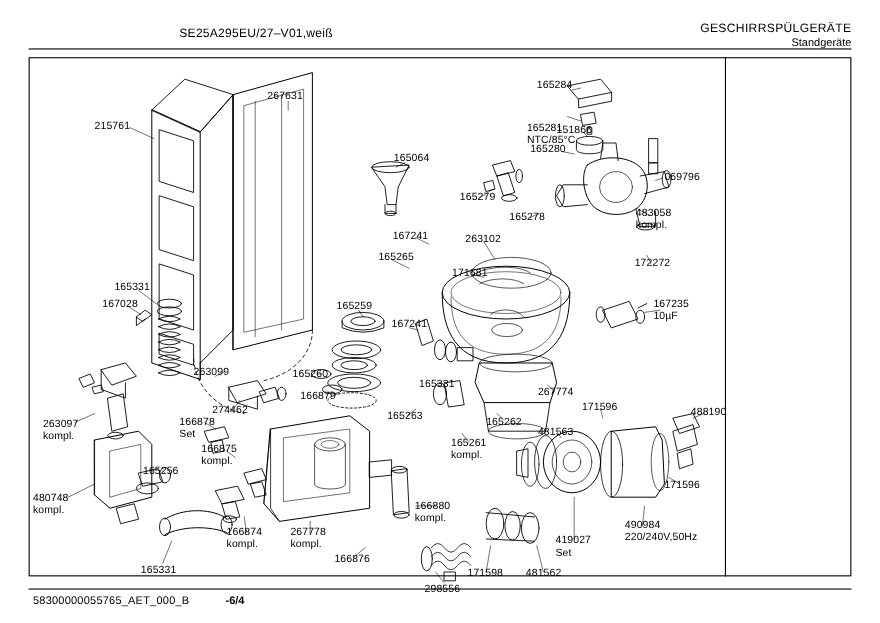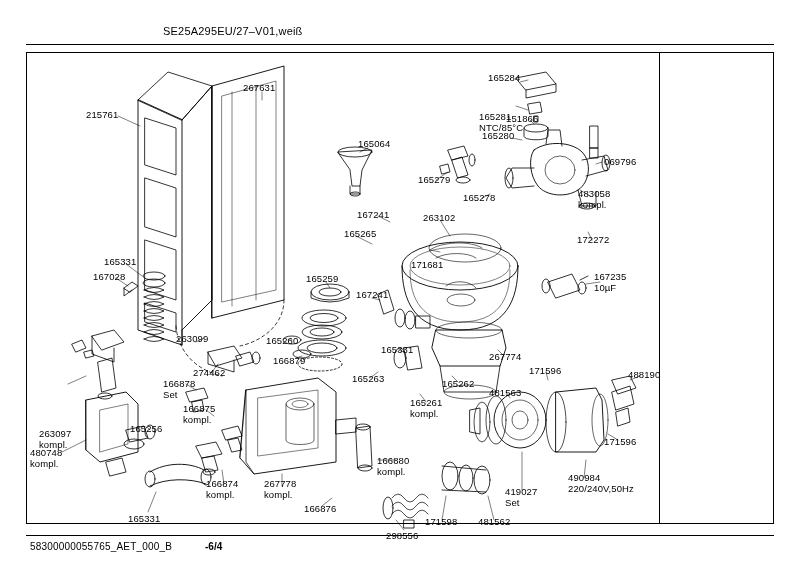--- a/index.html
+++ b/index.html
@@ -57,20 +57,24 @@
   }
   svg.art{position:absolute;left:0;top:0;width:800px;height:566px;}
   svg.art *{vector-effect:non-scaling-stroke;}
 </style>
 </head>
 <body>
 
 <div class="page">
 
   <div class="model">SE25A295EU/27–V01,weiß</div>
+  <div class="hdr-right">
+    <div class="l1">GESCHIRRSPÜLGERÄTE</div>
+    <div class="l2">Standgeräte</div>
+  </div>
   <div class="hdr-rule"></div>
 
   <div class="frame"></div>
   <div class="frame-div"></div>
 
   <svg class="art" viewBox="0 0 800 566" xmlns="http://www.w3.org/2000/svg">
     <g fill="none" stroke="#000" stroke-width="0.8" stroke-linejoin="round" stroke-linecap="round">
 
       <path d="M138 100 L138 330 L182 345 L182 120 Z" stroke-width="0.9"></path>
       <path d="M138 100 L168 72 L212 86 L182 120 Z"></path>
@@ -316,38 +320,38 @@
       <div class="lbl" style="left: 604px; top: 157px;">069796</div>
       <div class="lbl" style="left: 578px; top: 189px;">483058
 kompl.</div>
       <div class="lbl" style="left: 577px; top: 235px;">172272</div>
       <div class="lbl" style="left: 358px; top: 139px;">165064</div>
       <div class="lbl" style="left: 418px; top: 175px;">165279</div>
       <div class="lbl" style="left: 463px; top: 193px;">165278</div>
       <div class="lbl" style="left: 357px; top: 210px;">167241</div>
       <div class="lbl" style="left: 423px; top: 213px;">263102</div>
       <div class="lbl" style="left: 334px; top: 229px; margin-left: 10px;">165265</div>
-      <div class="lbl" style="left: 411px; top: 244px; margin-top: 16px;">171681</div>
+      <div class="lbl" style="left: 411px; top: 244px;">171681</div>
       <div class="lbl" style="left: 594px; top: 272px;">167235
 10µF</div>
       <div class="lbl" style="left: 104px; top: 257px;">165331</div>
       <div class="lbl" style="left: 93px; top: 272px;">167028</div>
       <div class="lbl" style="left: 306px; top: 274px;">165259</div>
       <div class="lbl" style="left: 356px; top: 290px;">167241</div>
       <div class="lbl" style="left: 176px; top: 334px;">263099</div>
       <div class="lbl" style="left: 266px; top: 336px;">165260</div>
       <div class="lbl" style="left: 273px; top: 356px;">166879</div>
       <div class="lbl" style="left: 381px; top: 345px;">165331</div>
       <div class="lbl" style="left: 489px; top: 352px;">267774</div>
       <div class="lbl" style="left: 352px; top: 374px;">165263</div>
       <div class="lbl" style="left: 442px; top: 379px;">165262</div>
       <div class="lbl" style="left: 529px; top: 366px;">171596</div>
       <div class="lbl" style="left: 628px; top: 370px;">488190</div>
       <div class="lbl" style="left: 193px; top: 368px;">274462</div>
-      <div class="lbl" style="left: 39px; top: 381px; margin-top: 48px;">263097
+      <div class="lbl" style="left: 39px; top: 381px;">263097
 kompl.</div>
       <div class="lbl" style="left: 163px; top: 379px;">166878
 Set</div>
       <div class="lbl" style="left: 489px; top: 388px;">481563</div>
       <div class="lbl" style="left: 410px; top: 398px;">165261
 kompl.</div>
       <div class="lbl" style="left: 183px; top: 404px;">166875
 kompl.</div>
       <div class="lbl" style="left: 130px; top: 424px; text-align: right;">165256</div>
       <div class="lbl" style="left: 604px; top: 437px;">171596</div>

